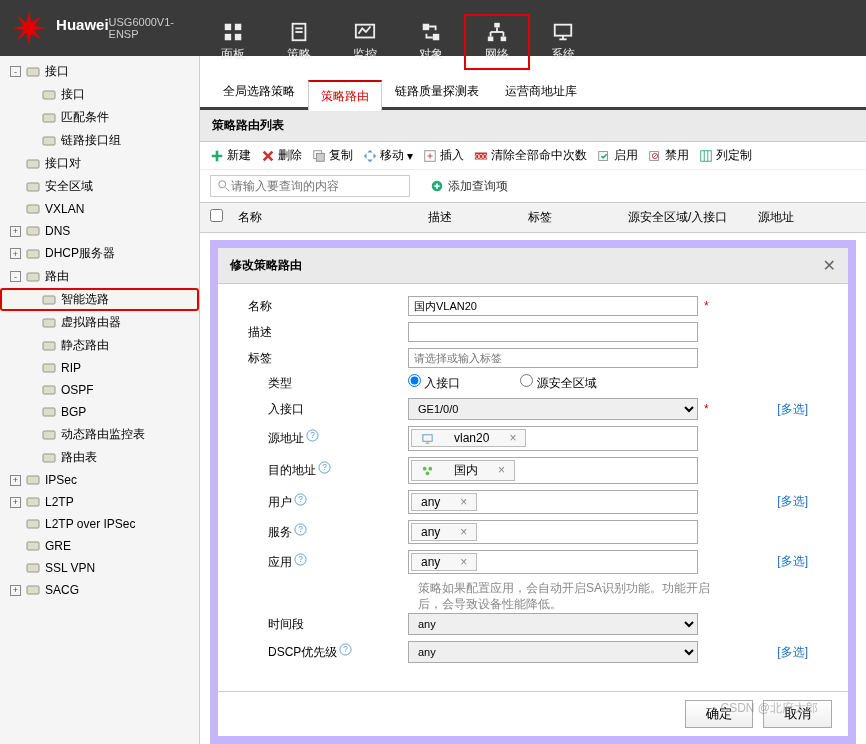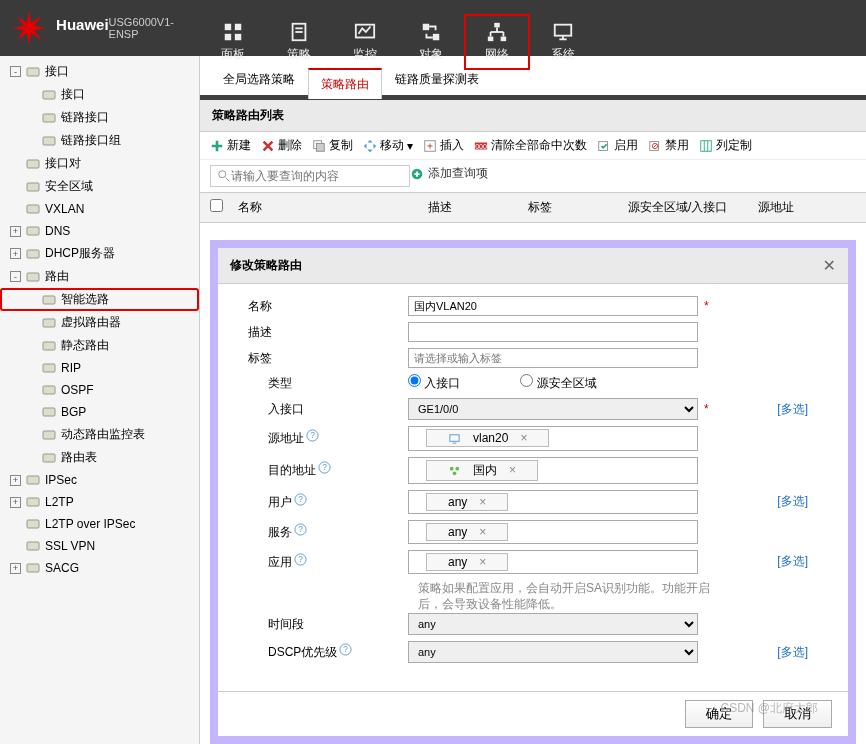--- a/index.html
+++ b/index.html
@@ -23,31 +23,31 @@
     .sidebar { width: 200px; background: #f5f5f5; border-right: 1px solid #ccc; overflow-y: auto; padding-top: 4px; }
     .tree-item { display: flex; align-items: center; padding: 3px 4px 3px 10px; cursor: pointer; gap: 4px; }
     .tree-item.level1 { padding-left: 26px; }
     .tree-item.highlighted { outline: 2px solid #e30000; outline-offset: -2px; border-radius: 3px; }
     .toggle { width: 11px; height: 11px; border: 1px solid #888; display: inline-flex; align-items: center; justify-content: center; font-size: 9px; color: #555; cursor: pointer; }
     .toggle-spacer { width: 11px; display: inline-block; }
     .tree-icon { width: 16px; height: 16px; }
     
     
     .content { flex: 1; display: flex; flex-direction: column; }
-    .tabs { display: flex; border-bottom: 5px solid #404040; padding: 8px 10px 0 10px; text-align: right; }
+    .tabs { display: flex; border-bottom: 3px solid #404040; padding: 20px 10px 0 10px; text-align: right; }
     .tab { padding: 6px 12px; cursor: pointer; border: 1px solid transparent; border-bottom: none; }
     .tab.active { color: #c00; border-color: #ccc; border-top: 2px solid #c00; background: #fff; position: relative; top: 4px; }
     
     .section-title { background: #eaeaea; border-bottom: 1px solid #ccc; padding: 7px 12px; font-weight: bold; }
     
     .toolbar { padding: 5px 10px; display: flex; gap: 10px; align-items: center; border-bottom: 1px solid #eee; flex-wrap: wrap; }
     .tool-btn { display: flex; align-items: center; gap: 3px; cursor: pointer; }
     .tool-icon { width: 14px; height: 14px; }
     
-    .filter-row { padding: 5px 10px; display: flex; align-items: flex-start; }
+    .filter-row { padding: 5px 10px; display: flex; align-items: center; gap: 20px; }
     .search-box { display: flex; align-items: center; border: 1px solid #ccc; padding: 3px 6px; width: 200px; }
     .search-box input { border: none; outline: none; flex: 1; font-size: 12px; }
     .add-filter { display: flex; align-items: center; gap: 4px; cursor: pointer; color: #333; }
     
     .table-head { display: flex; background: #f2f2f2; border-top: 1px solid #ccc; border-bottom: 1px solid #ccc; padding: 6px 10px; }
     .th-check { width: 22px; }
     .th { padding: 0 6px; }
     
     
     .dialog { position: absolute; left: 210px; top: 240px; right: 10px; bottom: 0; background: #fff; border: 8px solid #c4b5fd; display: flex; flex-direction: column; }
@@ -58,21 +58,21 @@
     .form-row { display: flex; align-items: center; margin-bottom: 6px; }
     .form-label { width: 170px; padding-left: 10px; }
     .form-label.sub { padding-left: 30px; }
     .form-input { flex: 0 0 290px; }
     .form-input input[type="text"], .form-input select { width: 100%; padding: 3px 5px; border: 1px solid #aaa; font-size: 11px; }
     .required { color: #c00; margin-left: 6px; }
     .more-link { color: #1b6ec2; margin-left: auto; margin-right: 20px; cursor: pointer; }
     .section-hdr { font-weight: bold; margin: 10px 0 6px 10px; }
     .radio-group { display: flex; gap: 60px; align-items: center; }
     .tag-box { border: 1px solid #aaa; padding: 2px; width: 290px; }
-    .chip { display: inline-flex; align-items: center; border: 1px solid #bbb; background: #f7f7f7; padding: 1px 21px; gap: 12px; margin-left: 15px; }
+    .chip { display: inline-flex; align-items: center; border: 1px solid #bbb; background: #f7f7f7; padding: 1px 9px; gap: 20px; }
     .chip-x { cursor: pointer; color: #888; }
     .help { width: 13px; height: 13px; margin-left: 2px; }
     .hint { color: #888; margin-left: 180px; width: 300px; line-height: 1.4; }
     .select-wrap { display: flex; }
     .select-wrap select { flex: 1; }
     
     .dialog-footer { padding: 8px 16px; border-top: 1px solid #ccc; display: flex; justify-content: flex-end; gap: 10px; align-items: center; position: relative; }
     .btn { padding: 4px 20px; border: 1px solid #aaa; background: linear-gradient(#fff,#eee); cursor: pointer; }
     .watermark { position: absolute; right: 30px; top: 8px; color: rgba(120,120,120,0.5); font-size: 12px; pointer-events: none; }
     .chip-icon { width: 13px; height: 13px; }
@@ -171,21 +171,21 @@
         <svg class="tree-icon" viewBox="0 0 16 16">
           <rect x="2" y="4" width="12" height="8" rx="1" fill="#ddc" stroke="#998"></rect>
         </svg>
         <span>接口</span>
       </div>
       <div class="tree-item level1">
         <span class="toggle-spacer"></span>
         <svg class="tree-icon" viewBox="0 0 16 16">
           <rect x="2" y="4" width="12" height="8" rx="1" fill="#ddc" stroke="#998"></rect>
         </svg>
-        <span>链路接口</span>
+        <span>匹配条件</span>
       </div>
       <div class="tree-item level1">
         <span class="toggle-spacer"></span>
         <svg class="tree-icon" viewBox="0 0 16 16">
           <rect x="2" y="4" width="12" height="8" rx="1" fill="#ddc" stroke="#998"></rect>
         </svg>
         <span>链路接口组</span>
       </div>
       <div class="tree-item">
         <span class="toggle-spacer"></span>
@@ -298,20 +298,27 @@
           <rect x="2" y="4" width="12" height="8" rx="1" fill="#ddc" stroke="#998"></rect>
         </svg>
         <span>L2TP</span>
       </div>
       <div class="tree-item">
         <span class="toggle-spacer"></span>
         <svg class="tree-icon" viewBox="0 0 16 16">
           <rect x="2" y="4" width="12" height="8" rx="1" fill="#ddc" stroke="#998"></rect>
         </svg>
         <span>L2TP over IPSec</span>
+      </div>
+      <div class="tree-item">
+        <span class="toggle-spacer"></span>
+        <svg class="tree-icon" viewBox="0 0 16 16">
+          <rect x="2" y="4" width="12" height="8" rx="1" fill="#ddc" stroke="#998"></rect>
+        </svg>
+        <span>GRE</span>
       </div>
       <div class="tree-item">
         <span class="toggle-spacer"></span>
         <svg class="tree-icon" viewBox="0 0 16 16">
           <rect x="2" y="4" width="12" height="8" rx="1" fill="#ddc" stroke="#998"></rect>
         </svg>
         <span>SSL VPN</span>
       </div>
       <div class="tree-item">
         <span class="toggle">+</span>
@@ -320,20 +327,21 @@
         </svg>
         <span>SACG</span>
       </div>
     </div>
 
   <div class="content">
     <div class="tabs">
       <div class="tab">全局选路策略</div>
       <div class="tab active">策略路由</div>
       <div class="tab">链路质量探测表</div>
+      <div class="tab">运营商地址库</div>
     </div>
     <div class="section-title">策略路由列表</div>
     <div class="toolbar">
       <span class="tool-btn">
           <svg class="tool-icon" viewBox="0 0 16 16">
             <path d="M8 2v12M2 8h12" stroke="#2a7" stroke-width="3"></path>
           </svg>
           <span>新建</span>
         </span>
       <span class="tool-btn">

